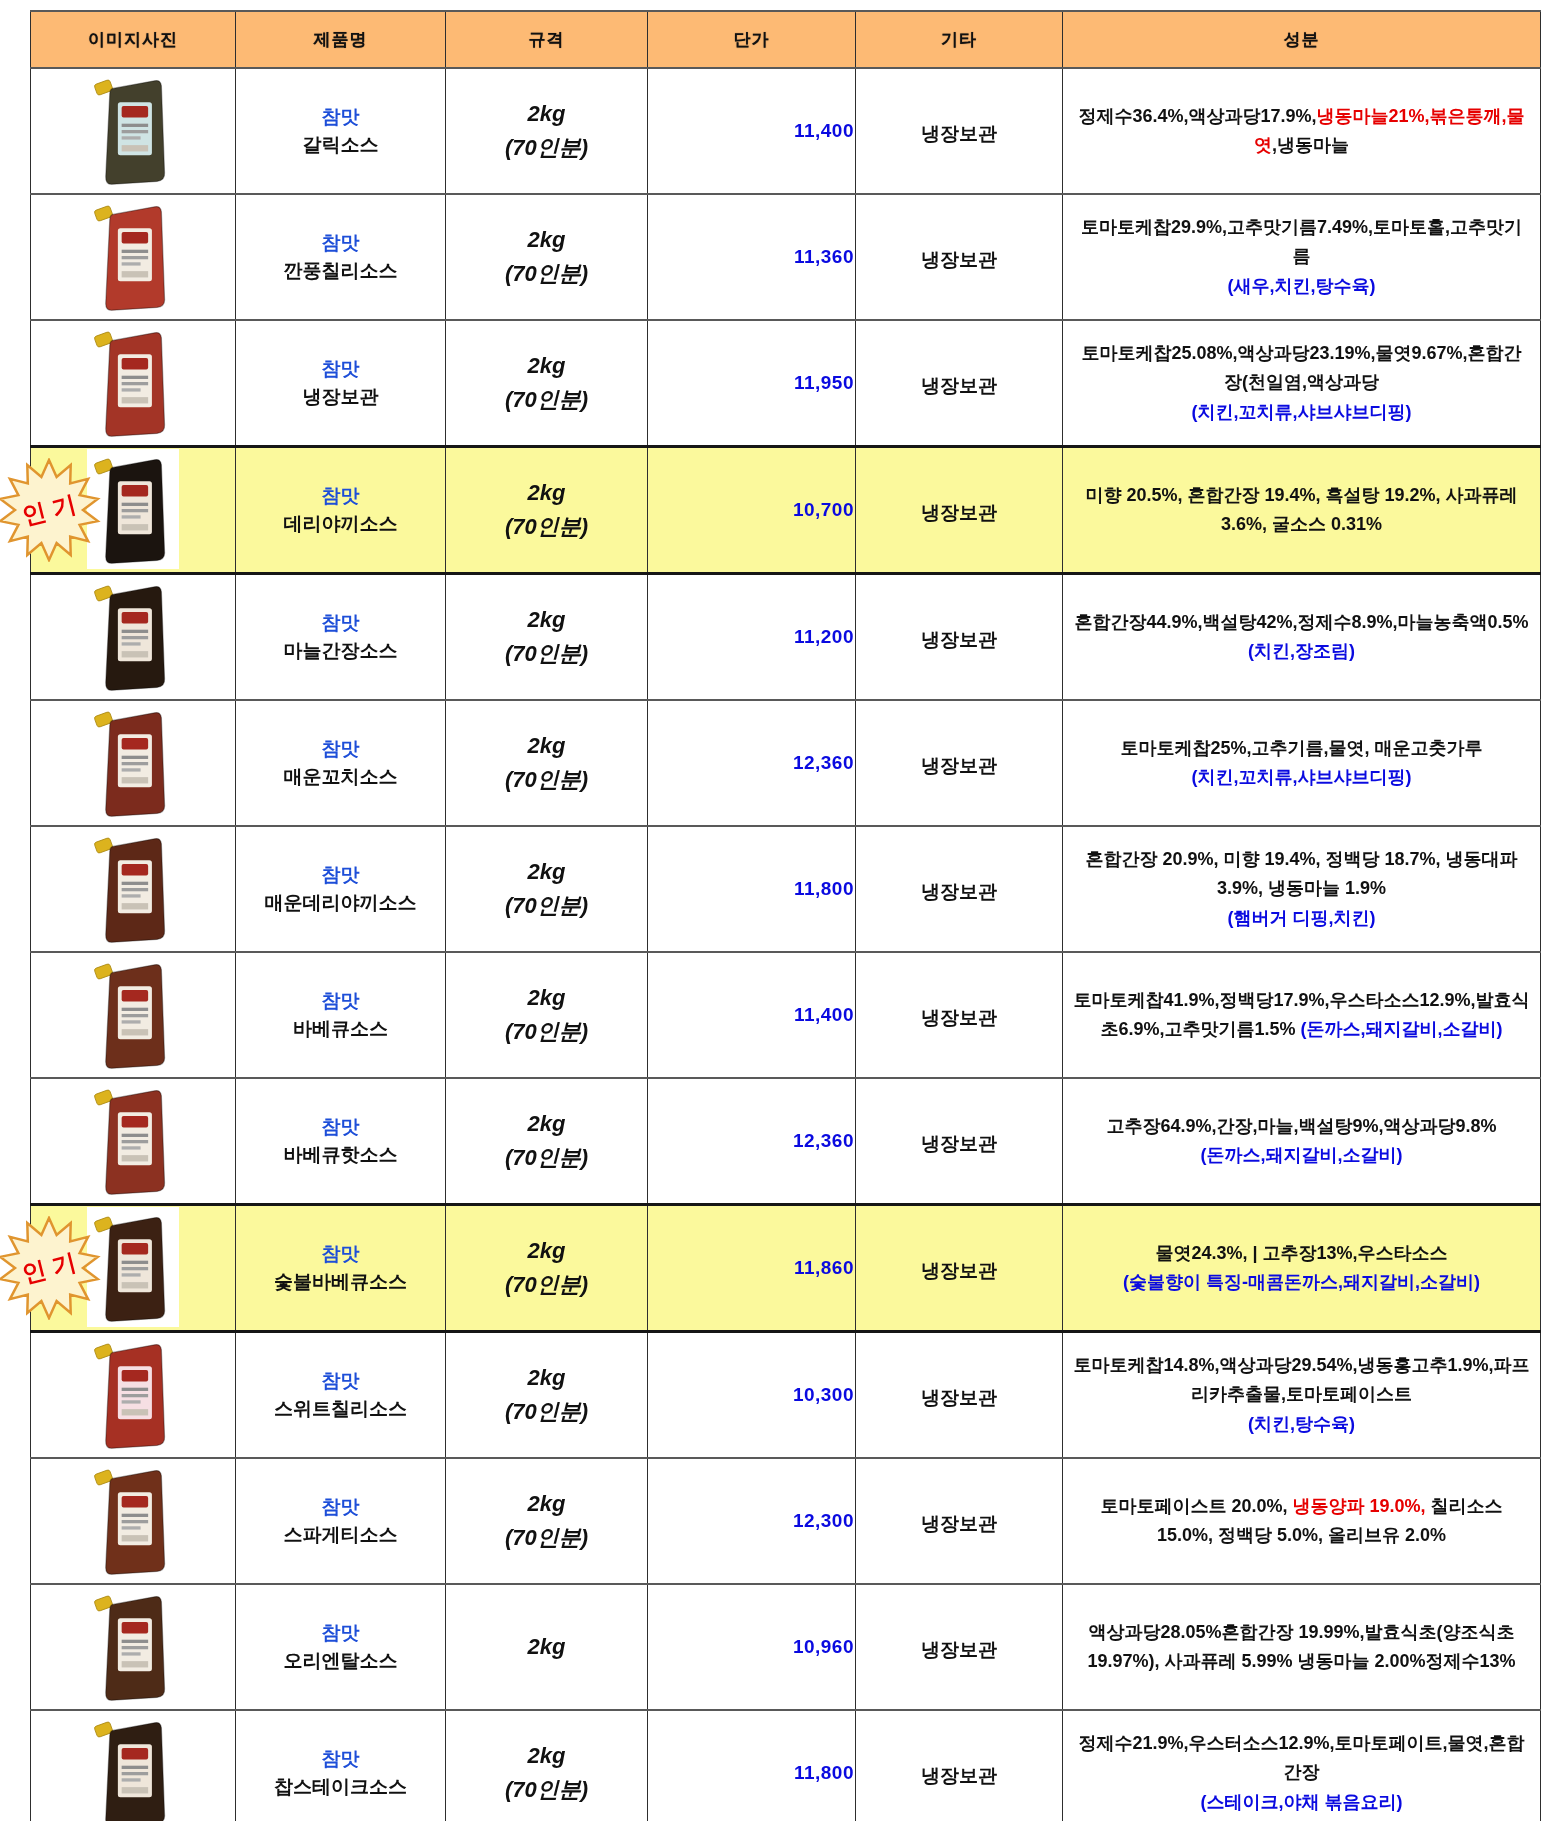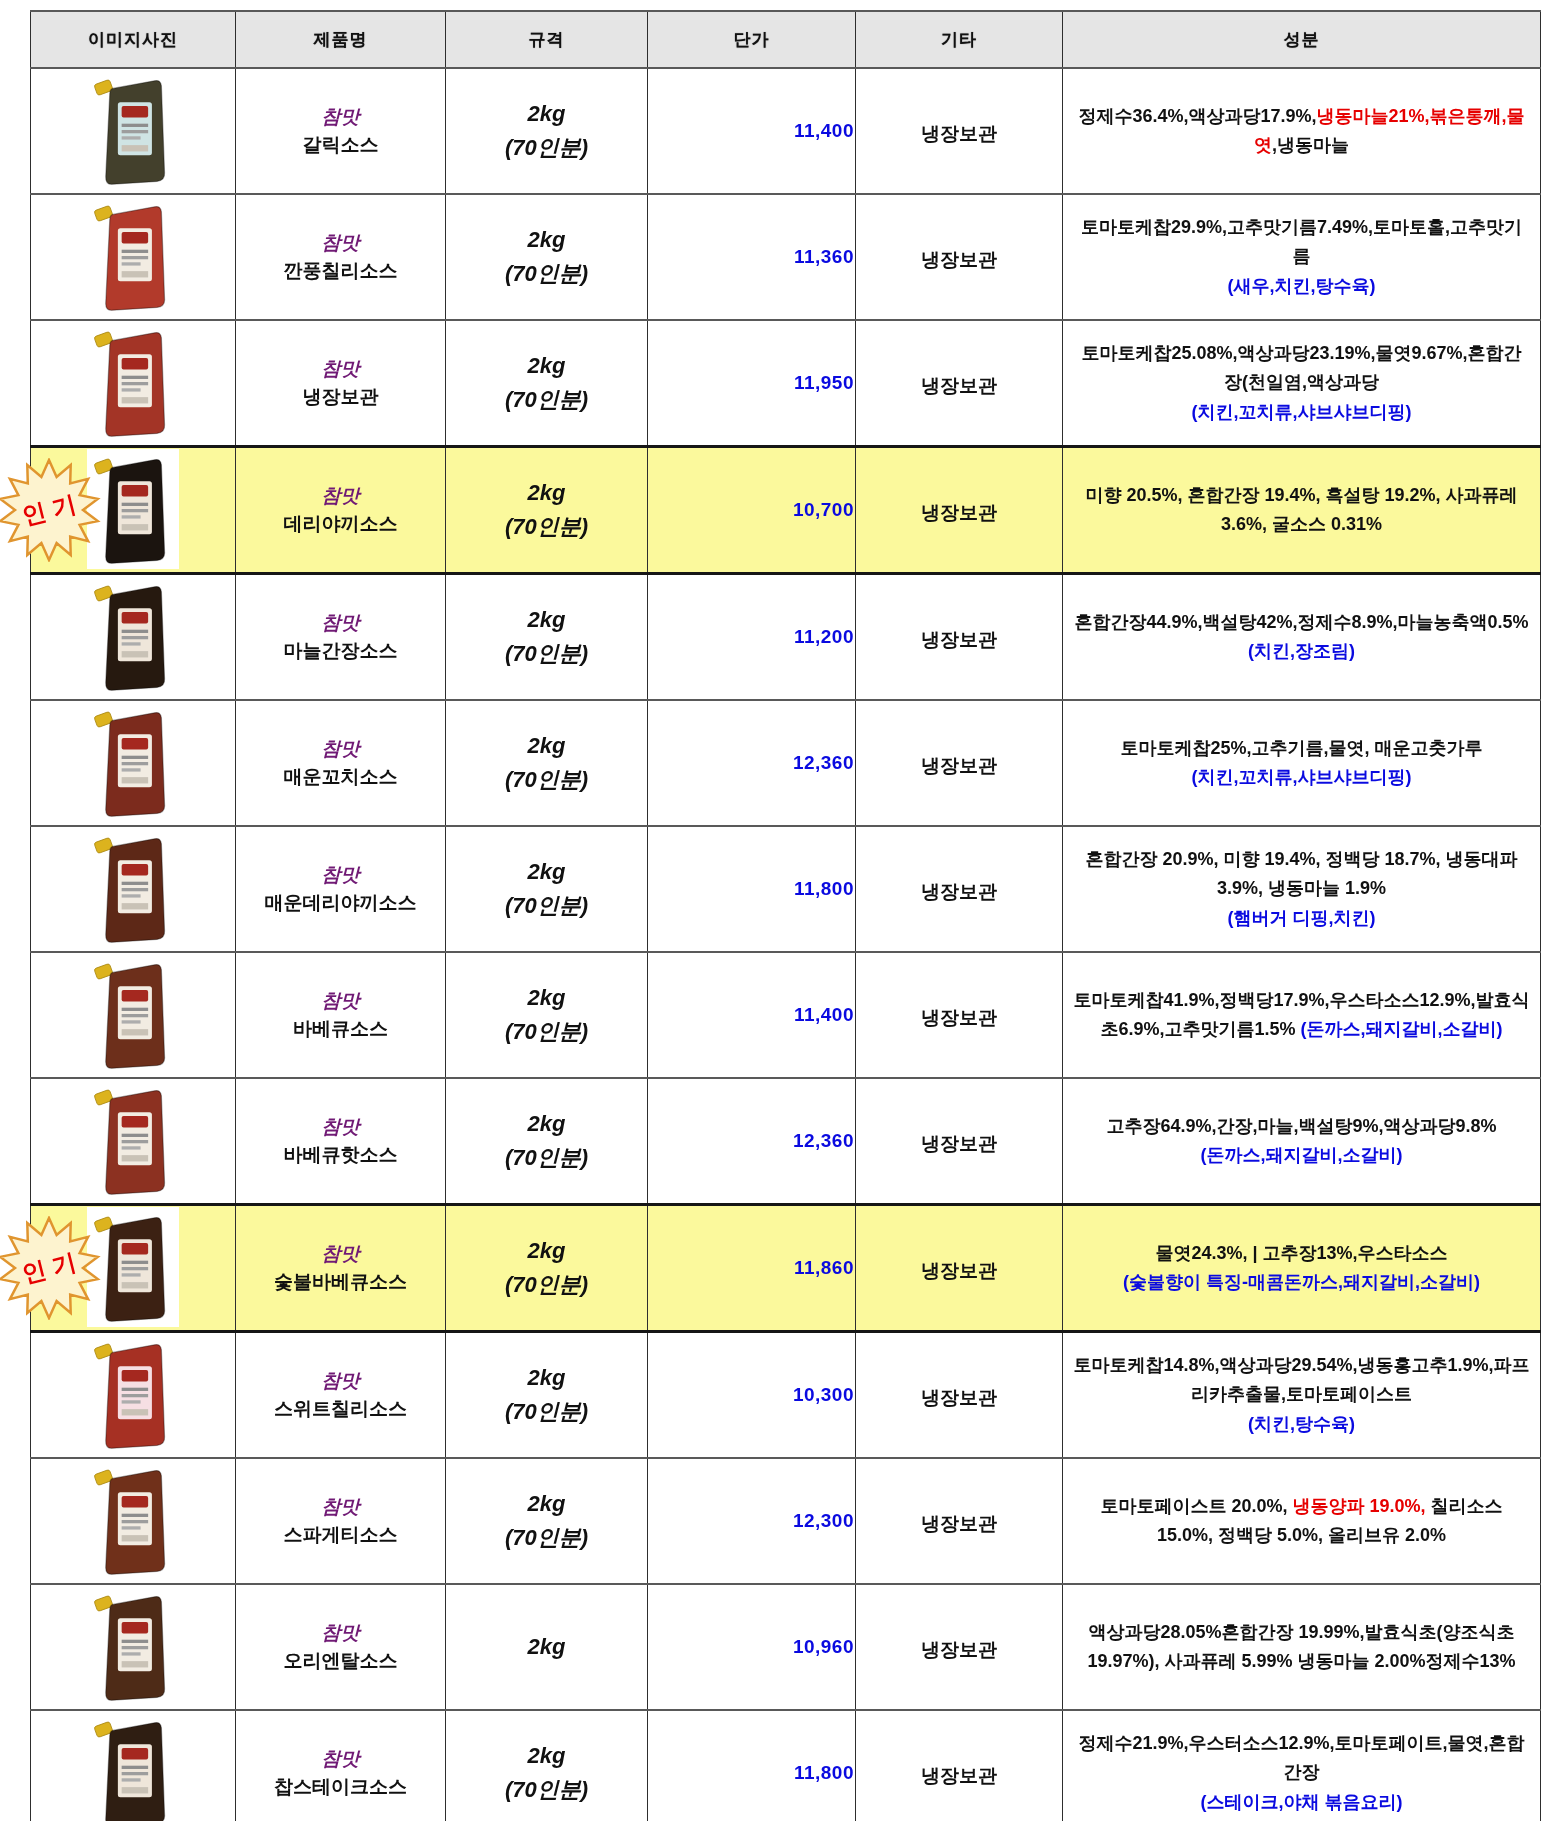--- a/index.html
+++ b/index.html
@@ -2,26 +2,26 @@
 <html><head>
 <meta charset="utf-8">
 <style>
   html,body{margin:0;padding:0;background:#ffffff;}
   body{width:1568px;font-family:"Liberation Sans","DejaVu Sans",sans-serif;font-weight:bold;color:#111;}
   .sheet{position:relative;padding:10px 28px 8px 30px;}
   table{border-collapse:collapse;table-layout:fixed;width:1510px;}
   th,td{border-left:1.5px solid #2e2e2e;border-right:1.5px solid #2e2e2e;
         border-top:2.5px solid #595959;border-bottom:2.5px solid #595959;
         vertical-align:middle;text-align:center;overflow:visible;}
-  thead th{background:#e5e5e5;font-size:17px;letter-spacing:1px;padding:16px 0;
+  thead th{background:#fdba74;font-size:17px;letter-spacing:1px;padding:16px 0;
            text-shadow:0 0 1px rgba(0,0,0,.55);margin-left:48px;}
   tr.hl-pale td{background:#fbf99c;border-top:3px solid #161616;border-bottom:3px solid #161616;}
   td.img{position:relative;}
   .pouch{display:inline-block;background:#fff;padding:2px 6px;line-height:0;}
-  .brand{color:#701a75;font-size:19px;line-height:1.5;font-style:italic;}
+  .brand{color:#1d4ed8;font-size:19px;line-height:1.5;}
   .pname{color:#111;font-size:19px;line-height:1.5;}
   .spec div{font-size:22px;line-height:1.55;font-style:italic;}
   .price{font-size:19px;letter-spacing:.5px;text-align:right;}
   .etc div{font-size:19px;line-height:1.7;margin-top:6px;}
   .ing{font-size:18px;line-height:1.62;padding:8px 10px;}
   .c-black{color:#111;}
   .c-red{color:#e60000;}
   .c-blue{color:#0a0ae0;}
   .badge{position:absolute;left:-34px;top:50%;transform:translateY(-50%);width:104px;height:104px;z-index:5;pointer-events:none;}
 </style>

